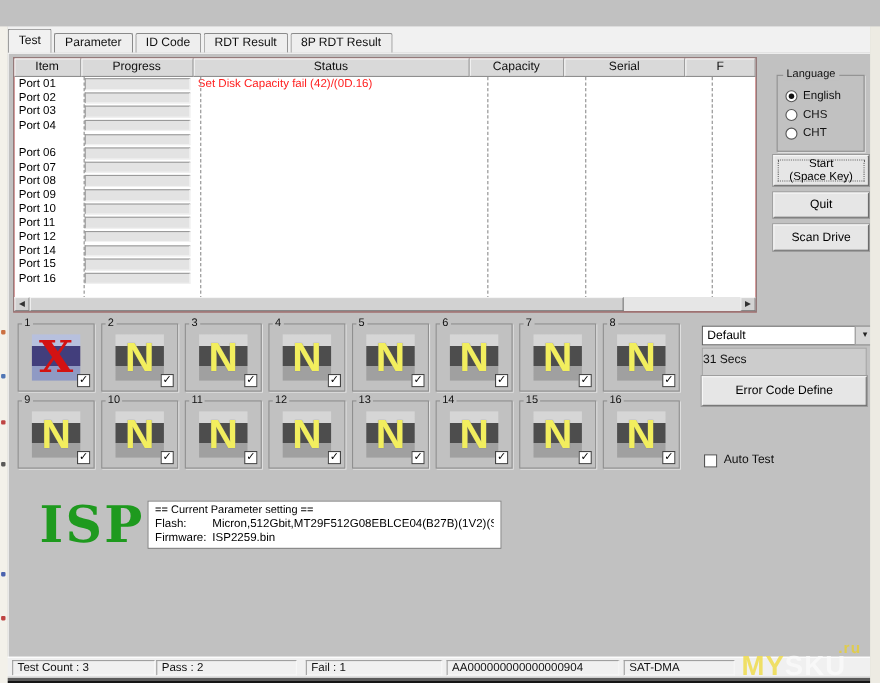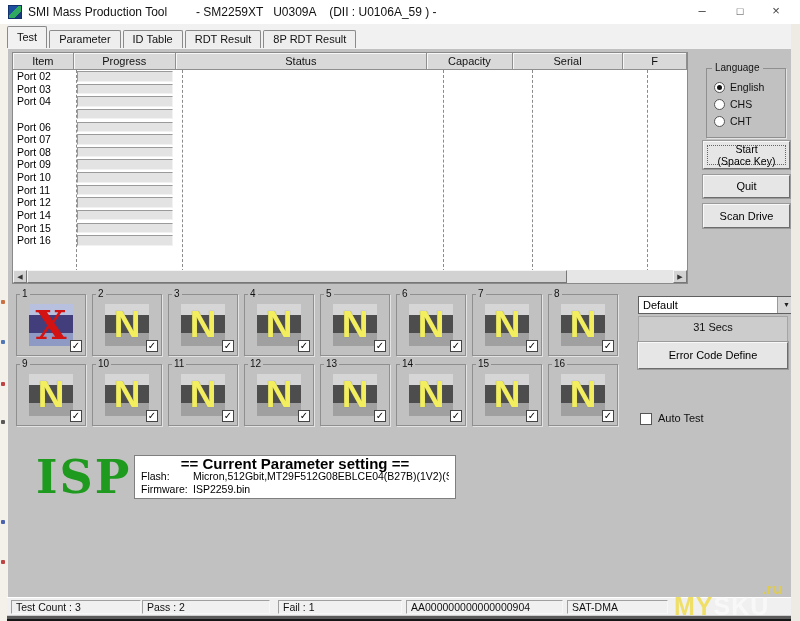--- a/index.html
+++ b/index.html
@@ -61,21 +61,21 @@
   .picon.fail .pletter{color:#d31212;font-family:"DejaVu Serif",serif;font-size:40px;}
   .pcheck{position:absolute;right:3px;bottom:3px;width:12px;height:12px;background:#fff;border:1px solid #444;
     box-sizing:border-box;font-size:10px;line-height:10px;text-align:center;color:#000;}
 
   
   .combo{position:absolute;left:638px;top:296px;width:158px;height:18px;background:#fff;
     border:1px solid #5f5f5f;box-sizing:border-box;font-size:11px;line-height:16px;padding-left:4px;color:#000;}
   .combo-btn{position:absolute;right:0;top:0;width:17px;height:16px;background:#d6d6d6;border-left:1px solid #9a9a9a;
     text-align:center;font-size:7px;line-height:15px;color:#222;}
   .timerbox{position:absolute;left:638px;top:316px;width:150px;height:36px;background:#cccccc;
-    border:1px solid #a5a5a5;box-sizing:border-box;text-align:center;font-size:11px;line-height:21px;color:#111;}
+    border:1px solid #a5a5a5;box-sizing:border-box;text-align:left;font-size:11px;line-height:21px;color:#111;}
   .btn{background:#e6e6e6;border:1px solid;border-color:#f8f8f8 #6d6d6d #6d6d6d #f8f8f8;
     box-shadow:0 0 0 1px #9a9a9a;box-sizing:border-box;font-size:11px;color:#000;text-align:center;position:absolute;}
   .btn-ecd{left:638px;top:342px;width:150px;height:27px;line-height:25px;}
   .autotest-box{position:absolute;left:640px;top:413px;width:12px;height:12px;background:#fff;border:1px solid #555;box-sizing:border-box;}
   .autotest-label{position:absolute;left:658px;top:412px;font-size:11px;color:#111;}
 
   
   .grpbox{position:absolute;left:706px;top:68px;width:80px;height:70px;border:1px solid #8f8f8f;
     box-shadow:1px 1px 0 #e3e3e3;box-sizing:border-box;}
   .grplabel{position:absolute;top:-7px;left:5px;background:#c1c1c1;padding:0 3px;font-size:10px;color:#111;line-height:11px;}
@@ -87,21 +87,21 @@
   .btn-start .focusrect{position:absolute;left:3px;top:3px;right:3px;bottom:3px;border:1px dotted #666;}
   .btn-start .l1,.btn-start .l2{display:block;font-size:10.5px;line-height:12px;position:relative;}
   .btn-quit{left:703px;top:175px;width:87px;height:23px;line-height:21px;}
   .btn-scan{left:703px;top:204px;width:87px;height:24px;line-height:22px;}
 
   
   .isp{position:absolute;left:36px;top:450px;font-family:"DejaVu Serif",serif;font-weight:bold;
     font-size:46px;color:#1e9a1e;letter-spacing:2px;}
   .parambox{position:absolute;left:134px;top:455px;width:322px;height:44px;background:#fff;
     border:1px solid #7f7f7f;box-sizing:border-box;padding:2px 6px;}
-  .param-title{text-align:center;font-size:15px;color:#000;line-height:12px;font-weight:bold;}
+  .param-title{text-align:left;font-size:10px;color:#000;line-height:12px;}
   .param-line{font-size:10.5px;color:#000;line-height:13px;white-space:nowrap;overflow:hidden;}
   .param-line .lbl{display:inline-block;min-width:52px;}
 
   
   .statusbar{position:absolute;left:4px;top:597px;width:787px;height:18px;background:#f0f0f0;border-top:1px solid #fff;}
   .scell{position:absolute;top:2px;height:14px;box-sizing:border-box;border:1px solid;
     border-color:#9f9f9f #f7f7f7 #f7f7f7 #9f9f9f;font-size:10.5px;line-height:12px;padding-left:4px;color:#111;
     white-space:nowrap;overflow:hidden;}
   .bottomstrip{position:absolute;left:0;top:615px;width:800px;height:6px;
     background:linear-gradient(180deg,#cfcfcf 0 1px,#5a5a5a 1px 4px,#151515 4px 6px);}
@@ -114,50 +114,52 @@
   .wm-ru{left:762px;top:581px;font-size:14px;color:rgba(228,206,60,.85);letter-spacing:1px;}
   .wm-main{left:674px;top:592px;font-size:25px;letter-spacing:1px;}
   .wm-main .my{color:rgba(238,220,78,.85);}
   .wm-main .sku{color:rgba(250,250,250,.8);}
 </style>
 </head>
 <body>
 
 <div id="screen">
 
-  <div class="titlebar">
-    <div class="appicon"></div>
-    <div class="title-text">SMI Mass Production Tool</div>
-    <div class="title-sub">- SM2259XT   U0309A    (DII : U0106A_59 ) -</div>
-    <div class="capbtn cap-min">–</div>
-    <div class="capbtn cap-max">□</div>
-    <div class="capbtn cap-close">×</div>
-  </div>
 
   <div class="tabstrip">
       <div class="tab sel">Test</div>
       <div class="tab">Parameter</div>
-      <div class="tab">ID Table</div>
+      <div class="tab">ID Code</div>
       <div class="tab">RDT Result</div>
       <div class="tab">8P RDT Result</div>
     </div>
 
   <div class="page"></div>
 
   <div class="lv">
     <div class="lv-head">
         <div class="hcell" style="width: 63px;">Item</div>
         <div class="hcell" style="width: 106px;">Progress</div>
         <div class="hcell" style="width: 261px;">Status</div>
         <div class="hcell" style="width: 89px;">Capacity</div>
         <div class="hcell" style="width: 115px;">Serial</div>
         <div class="hcell" style="width: 66px;">F</div>
       </div>
     <div class="lv-body">
         <div class="trow">
+          <div class="tcell item" style="width: 63px;">Port 01</div>
+          <div class="tcell" style="width: 106px;">
+            <div class="pbar"></div>
+          </div>
+          <div class="tcell status err" style="width: 261px;">Set Disk Capacity fail (42)/(0D.16)</div>
+          <div class="tcell" style="width: 89px;"></div>
+          <div class="tcell" style="width: 115px;"></div>
+          <div class="tcell" style="width: 66px;"></div>
+        </div>
+        <div class="trow">
           <div class="tcell item" style="width: 63px;">Port 02</div>
           <div class="tcell" style="width: 106px;">
             <div class="pbar"></div>
           </div>
           <div class="tcell status" style="width: 261px;"></div>
           <div class="tcell" style="width: 89px;"></div>
           <div class="tcell" style="width: 115px;"></div>
           <div class="tcell" style="width: 66px;"></div>
         </div>
         <div class="trow">

